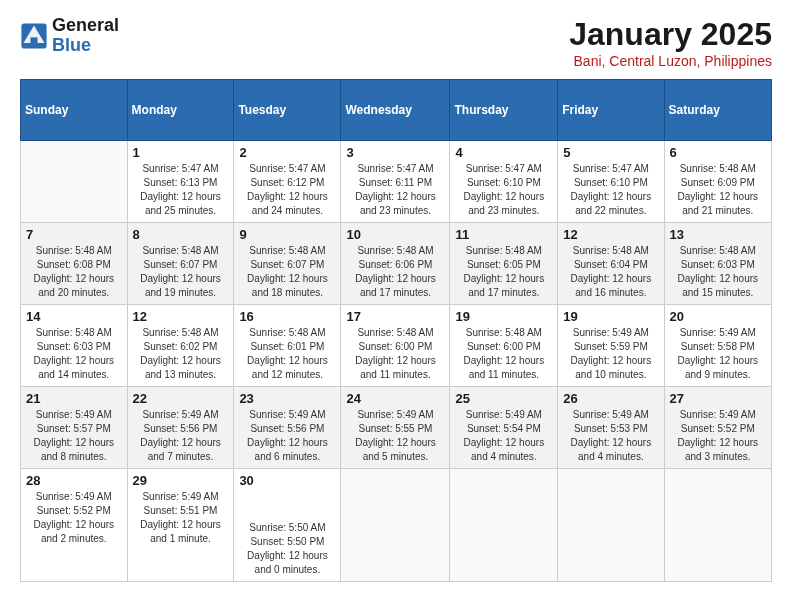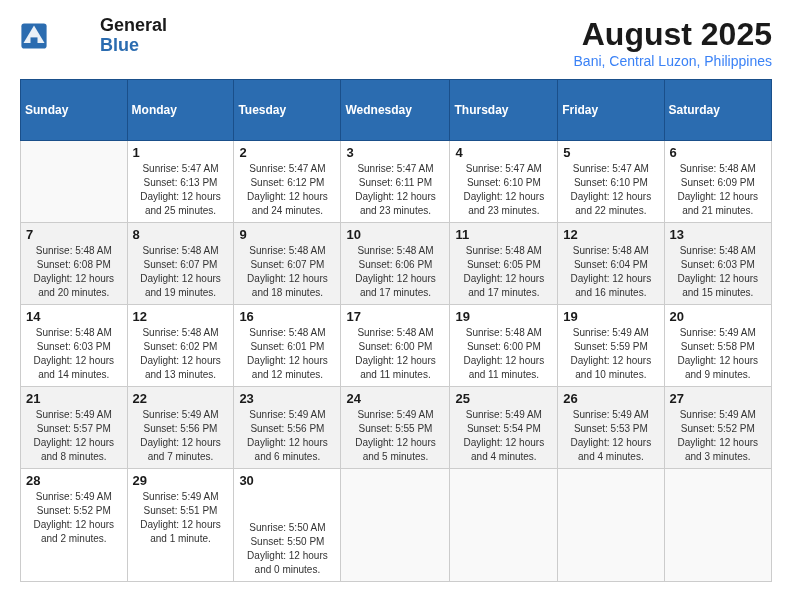--- a/index.html
+++ b/index.html
@@ -16,21 +16,20 @@
     }
     .header-row {
       display: flex;
       justify-content: space-between;
       align-items: flex-start;
       margin-bottom: 10px;
     }
     .logo {
       display: flex;
       align-items: center;
-      gap: 48px;
     }
     .logo-text {
       font-size: 18px;
       font-weight: bold;
       color: #1a1a1a;
       line-height: 1.1;
     }
     .logo-text .general {
       display: block;
     }
@@ -46,21 +45,21 @@
     .title-section {
       text-align: right;
     }
     .month-title {
       font-size: 32px;
       font-weight: bold;
       color: #1a1a1a;
     }
     .location {
       font-size: 14px;
-      color: #3b82f6;
+      color: #b91c1c;
     }
     .calendar-table {
       width: 100%;
       border-collapse: collapse;
       font-size: 11px;
     }
     .calendar-table thead tr th {
       background-color: #2b6cb0;
       color: #fff;
       padding: 23px 4px;
@@ -111,21 +110,21 @@
         <rect x="2" y="2" width="36" height="36" rx="4" fill="#2b6cb0"></rect>
         <polygon points="20,5 35,30 5,30" fill="white" opacity="0.9"></polygon>
         <rect x="15" y="22" width="10" height="12" fill="#2b6cb0"></rect>
       </svg>
       <div class="logo-text">
         <span class="general">General</span>
         <span class="blue">Blue</span>
       </div>
     </div>
     <div class="title-section">
-      <div class="month-title">August 2025</div>
+      <div class="month-title">January 2025</div>
       <div class="location">Bani, Central Luzon, Philippines</div>
     </div>
   </div>
 
   <table class="calendar-table">
     <thead>
       <tr>
       <th>Sunday</th>
           <th>Monday</th>
           <th>Tuesday</th>

